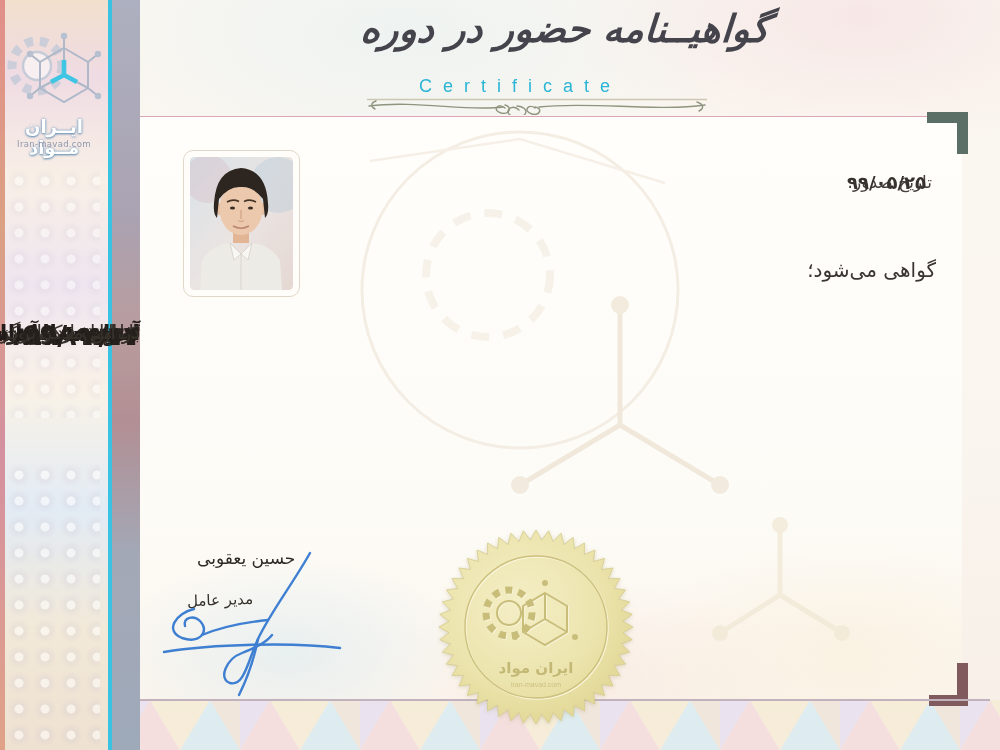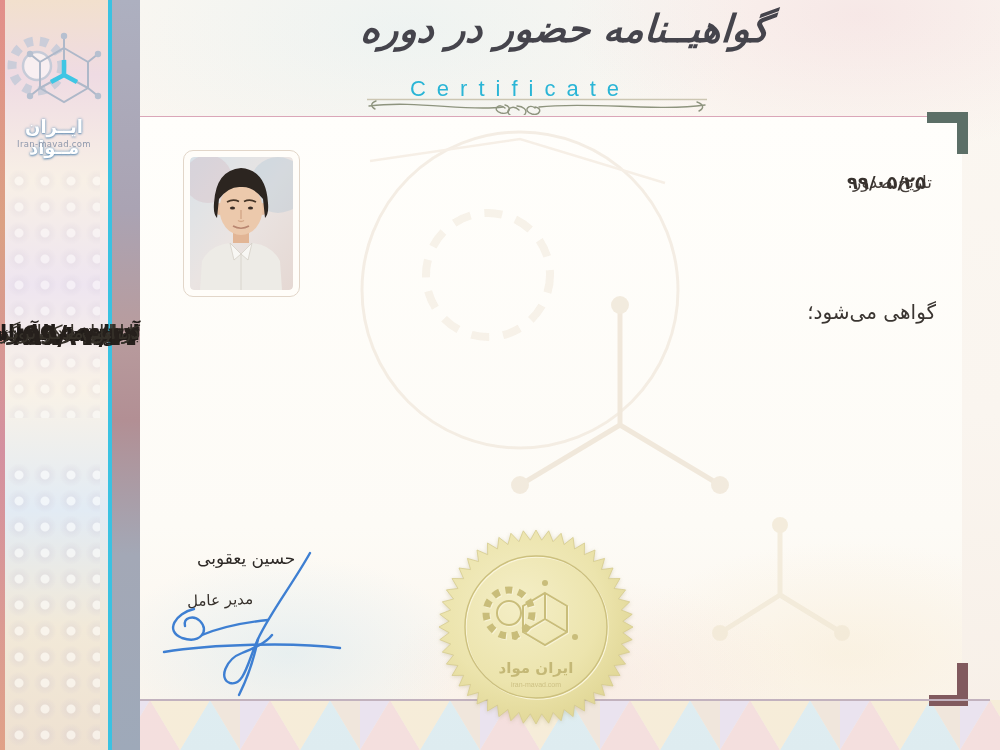--- a/index.html
+++ b/index.html
@@ -28,21 +28,21 @@
   #cyan-line{left:108px;top:0;width:4px;height:750px;background:#3ac2e2;}
   #mauve-band{left:112px;top:0;width:28px;height:750px;
     background:linear-gradient(180deg,#adb0c0 0%,#aaa3b3 28%,#b89c9e 44%,#b28f94 56%,#a3a8b6 74%,#9ea9b9 100%);}
 
   
   #header{left:140px;top:0;width:860px;height:117px;}
   .cal-title{left:195px;top:6px;width:460px;text-align:center;direction:rtl;
     font-family:"DejaVu Serif","DejaVu Sans",serif;font-style:italic;font-weight:bold;
     font-size:38px;color:#45444c;transform:skewX(-4deg);}
   .cert-en{left:150px;top:76px;width:460px;text-align:center;
-    font-family:"Liberation Sans","DejaVu Sans",sans-serif;font-size:22px;letter-spacing:11px;
+    font-family:"Liberation Sans","DejaVu Sans",sans-serif;font-size:18px;letter-spacing:11px;
     color:#2ab5d6;}
   #flourish{left:227px;top:97px;width:340px;height:18px;}
 
   
   #tri-strip{left:0;top:700px;width:1000px;height:50px;}
 
   
   #panel{left:140px;top:117px;width:822px;height:583px;
     background:
       radial-gradient(260px 140px at 18% 92%, rgba(208,230,240,.45), transparent 70%),
@@ -58,21 +58,21 @@
 
   #watermark{left:80px;top:8px;width:700px;height:566px;opacity:.8;}
 
   .photo{left:43px;top:33px;width:117px;height:147px;background:#fffdf9;
     border:1px solid #e2d6c9;border-radius:10px;padding:6px;}
   .photo svg{position:static;display:block;width:103px;height:133px;border-radius:4px;}
 
   .issue-date{right:30px;top:55px;direction:rtl;font-size:17px;color:#463f3b;white-space:nowrap;}
   .issue-date .date-num{position:static;font-size:18px;font-weight:bold;color:#38322e;margin-right:6px;}
   .issue-date .lbl{position:static;}
-  .certify{right:26px;top:141px;direction:rtl;font-size:20px;color:#3a3531;margin-top:42px;}
+  .certify{right:26px;top:141px;direction:rtl;font-size:20px;color:#3a3531;}
 
   .body-text{left:0;right:24px;top:204px;height:180px;color:#353029;}
   .bline{position:static;display:flex;justify-content:space-between;align-items:baseline;
     height:57px;direction:rtl;font-size:19.5px;}
   .bline span{position:static;white-space:nowrap;}
   .seg-b{font-weight:bold;font-size:21px;color:#211c19;}
   .seg-num{font-weight:bold;font-size:26px;color:#26201c;letter-spacing:.5px;}
   .seg-latin{font-family:"Liberation Serif","DejaVu Serif",serif;font-weight:bold;font-size:22px;direction:ltr;color:#211c19;}
 
   .sig-name{left:57px;top:431px;font-size:17px;color:#2d2926;direction:rtl;}

